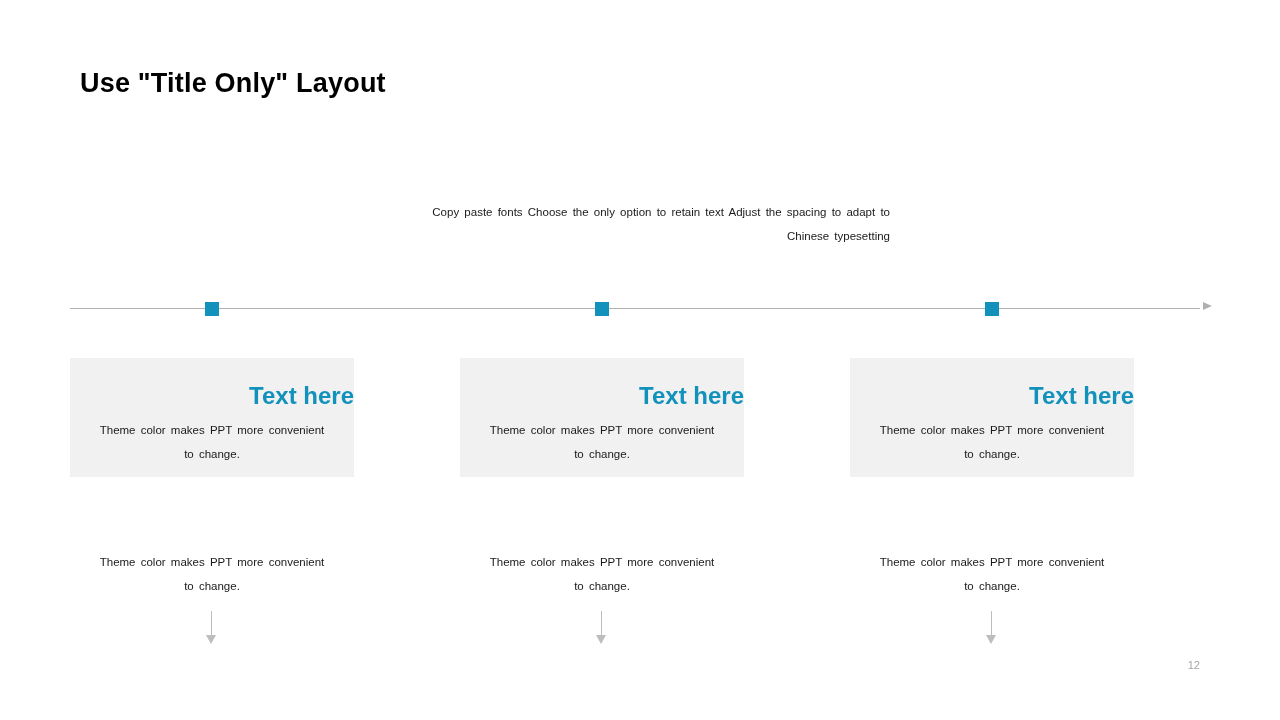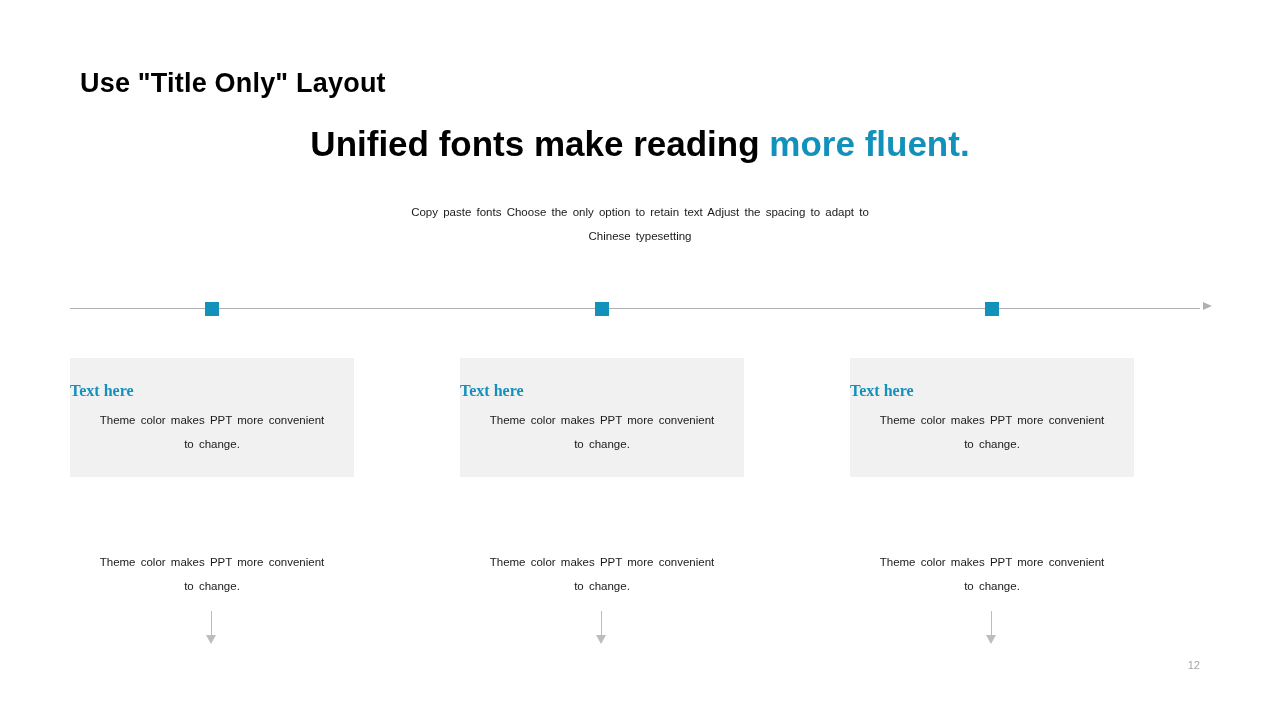--- a/index.html
+++ b/index.html
@@ -42,21 +42,21 @@
     white-space: nowrap;
   }
   .headline .accent {
     color: #1291bb;
   }
   .subtitle {
     position: absolute;
     left: 390px;
     top: 200px;
     width: 500px;
-    text-align: center;
+    text-align: right;
     font-size: 11.5px;
     line-height: 24px;
     color: #1a1a1a;
     word-spacing: 2px;
   }
 
   
   .timeline {
     position: absolute;
     left: 70px;
@@ -104,26 +104,25 @@
   .col-3 { left: 850px; }
 
   .card {
     background: #f1f1f1;
     width: 284px;
     height: 119px;
     box-sizing: border-box;
     padding-top: 24px;
   }
   .card-title {
-    text-align: left;
-    font-size: 16px;
+    text-align: right;
+    font-size: 24px;
     font-weight: bold;
     color: #1291bb;
     margin-bottom: 8px;
-    font-family: Liberation Serif, serif;
   }
   .card-body {
     text-align: center;
     font-size: 11.5px;
     line-height: 24px;
     color: #1a1a1a;
     padding: 0 28px;
     word-spacing: 2px;
   }
   .arrow-down {
@@ -170,23 +169,20 @@
     margin-left: 20px;
   }
 </style>
 </head>
 <body>
 
 <div class="slide">
 
   <div class="layout-label">Use "Title Only" Layout</div>
 
-  <div class="headline">
-    <span>Unified fonts make reading </span><span class="accent">more fluent.</span>
-  </div>
 
   <div class="subtitle">Copy paste fonts Choose the only option to retain text Adjust the spacing to adapt to Chinese typesetting</div>
 
   <div class="timeline">
     <div class="timeline-line"></div>
     <div class="timeline-arrow"></div>
     <div class="timeline-node node-1"></div>
     <div class="timeline-node node-2"></div>
     <div class="timeline-node node-3"></div>
   </div>

